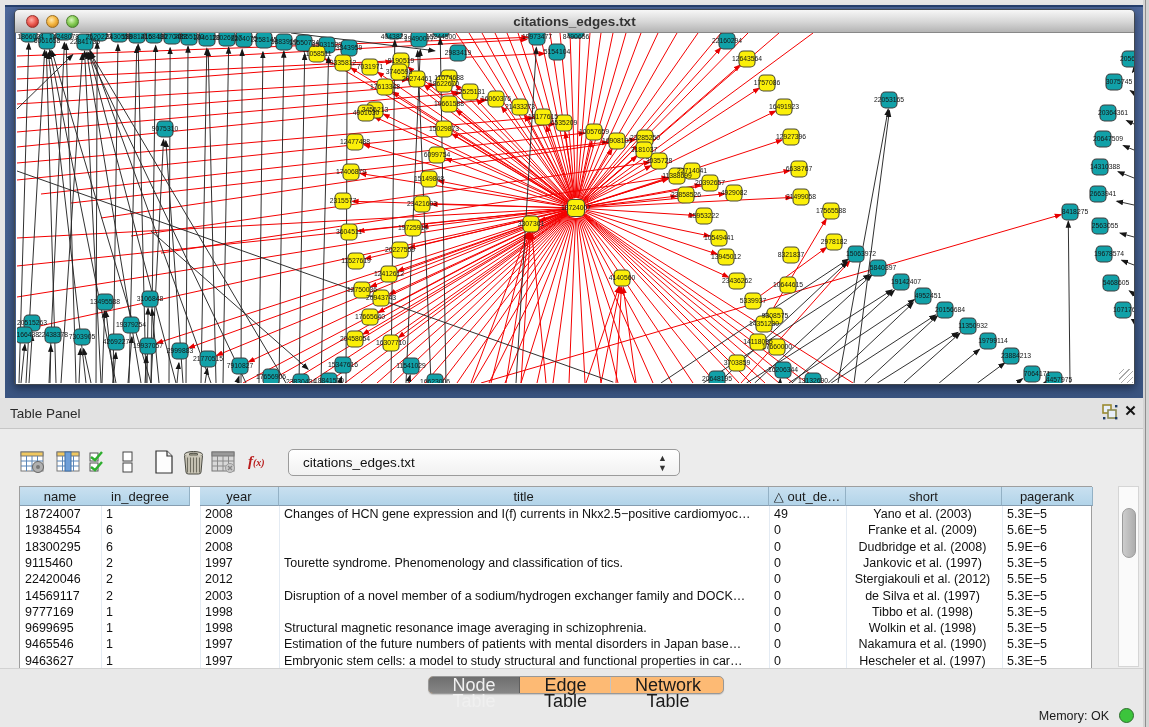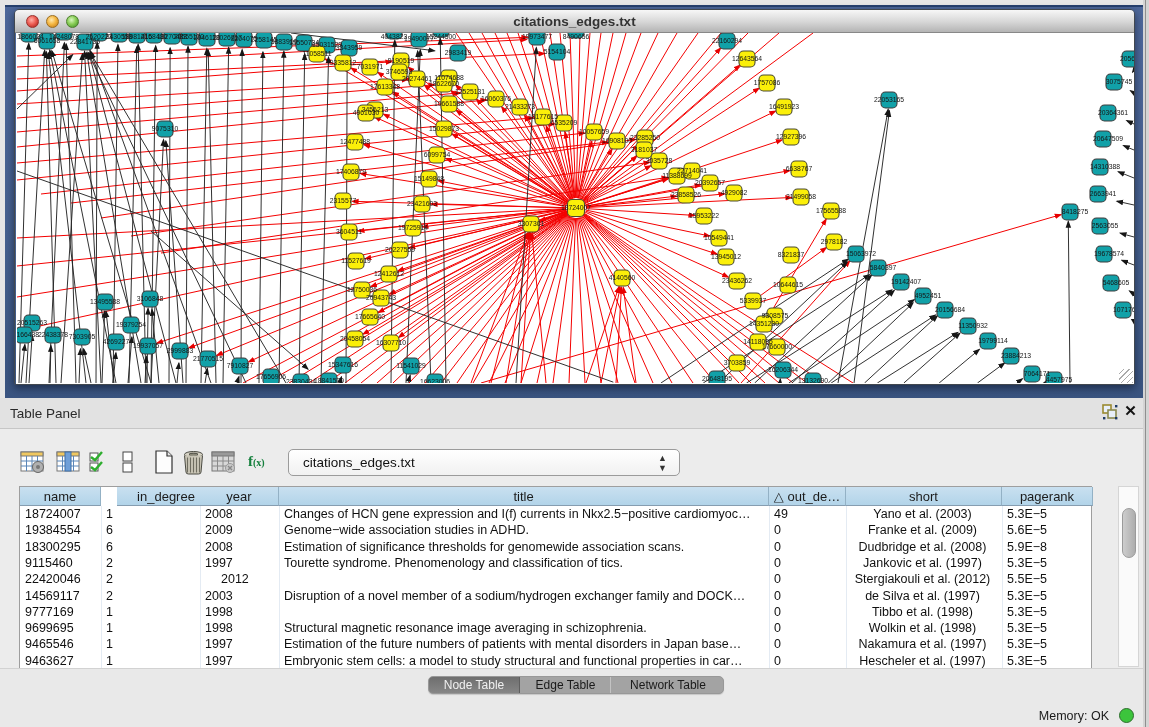--- a/index.html
+++ b/index.html
@@ -38,22 +38,22 @@
   background:repeating-linear-gradient(135deg, transparent 0 3px, #aaa 3px 4px); }
 
 
 #panel { position:absolute; left:0; top:398px; width:1143px; height:329px; background:#ececec; }
 #ptitle { position:absolute; left:0; top:0; width:100%; height:31px; background:#e2e2e2;
   border-bottom:1px solid #c6c6c6; font-size:13.5px; color:#2a2a2a; line-height:31px; padding-left:10px; }
 #pfloat { position:absolute; left:1102px; top:6px; width:17px; height:17px; }
 #pclose { position:absolute; left:1122px; top:4px; width:17px; height:17px; font-size:15px; font-weight:700; color:#111; line-height:17px; text-align:center;}
 
 .tbi { position:absolute; top:51px; }
-#fx { position:absolute; left:248px; top:55px; font-size:15px; font-weight:700;
-  font-family:"Liberation Serif", serif; color:#15803d; }
+#fx { position:absolute; left:248px; top:55px; font-size:15px; font-style:italic; font-weight:700;
+  font-family:"Liberation Serif", serif; color:#b91c1c; }
 #fx span { font-size:10px; }
 #dropdown { position:absolute; left:288px; top:51px; width:392px; height:27px;
   background:linear-gradient(#ffffff,#f1f1f1); border:1px solid #9b9b9b; border-radius:5px;
   font-size:13.5px; color:#111; line-height:25px; padding-left:14px; }
 #dropdown .ud { position:absolute; right:12px; top:3px; font-size:9px; color:#333; line-height:10px; }
 
 #tbl { position:absolute; left:19px; top:88px; width:1073px; height:182px; background:#fff;
   border:1px solid #9e9e9e; border-bottom:none; }
 .hc { position:absolute; top:0; height:19px; background:linear-gradient(#c9e0f0,#b2d4e9);
   border-right:1px solid #93b1c5; border-bottom:1px solid #869db0;
@@ -65,22 +65,22 @@
   padding-left:5px; white-space:nowrap; overflow:hidden; }
 .dc.c { text-align:center; }
 #vsb { position:absolute; left:1118px; top:88px; width:21px; height:181px; background:#fafafa;
   border:1px solid #d5d5d5; }
 #vsb .thumb { position:absolute; left:2.5px; top:21px; width:14px; height:50px; background:linear-gradient(90deg,#cdcdcd,#adadad); border:1px solid #9a9a9a; border-radius:7px; }
 #tblbot { position:absolute; left:19px; top:270px; width:1073px; height:1px; background:#bbb; }
 
 #footer { position:absolute; left:0; top:270px; width:1143px; height:59px; background:#e9e9e9;
   border-top:1px solid #d2d2d2; }
 #segs { position:absolute; left:428px; top:7px; width:296px; height:18px;
-  border:1px solid #989898; border-radius:5px; background:#a3a3a3;
-  box-shadow:0 1px 1px rgba(0,0,0,.15); font-size:12px; }
+  border:1px solid #989898; border-radius:5px; background:#fdba74;
+  box-shadow:0 1px 1px rgba(0,0,0,.15); font-size:18px; }
 .seg { position:absolute; top:0; height:16px; line-height:16px; text-align:center; color:#1a1a1a; }
 #seg1 { left:0; width:91px; background:linear-gradient(#6e6e6e,#868686); color:#f0f0f0;
   border-radius:4px 0 0 4px; border-right:1px solid #5f5f5f; }
 #seg2 { left:92px; width:90px; border-right:1px solid #c3c3c3;text-align:center; }
 #seg3 { left:183px; width:112px; border-radius:0 4px 4px 0; }
 #memlbl { position:absolute; right:34px; top:40px; font-size:12.5px; color:#1a1a1a; }
 #memdot { position:absolute; right:9px; top:39px; width:15px; height:15px; border-radius:50%;
   background:#3cc43c; border:1.5px solid #2e6e2e; }
 </style></head>
 <body>
@@ -703,21 +703,21 @@
         <line x1="1" y1="12" x2="23" y2="12" stroke="#8a8a8a" stroke-width="1"></line>
         <line x1="1" y1="17" x2="23" y2="17" stroke="#8a8a8a" stroke-width="1"></line>
         <circle cx="19" cy="19" r="4.5" fill="#c9c9c9" stroke="#999"></circle>
         <path d="M17 17 L21 21 M21 17 L17 21" stroke="#888" stroke-width="1.4"></path>
       </svg>
     <div id="fx">f<span>(x)</span></div>
     <div id="dropdown">citations_edges.txt<span class="ud">▲<br>▼</span></div>
 
     <div id="tbl">
 <div class="hc" style="left:0px;width:81px">name</div>
-<div class="hc" style="left:97px;width:99px">in_degree</div>
+<div class="hc" style="left:71px;width:99px">in_degree</div>
 <div class="hc" style="left:180px;width:79px">year</div>
 <div class="hc" style="left:259px;width:490px">title</div>
 <div class="hc" style="left:749px;width:77px">△ out_de…</div>
 <div class="hc" style="left:826px;width:156px">short</div>
 <div class="hc" style="left:982px;width:91px">pagerank</div>
       <div id="tbody">
 <div class="csep" style="left:81px"></div>
 <div class="csep" style="left:180px"></div>
 <div class="csep" style="left:259px"></div>
 <div class="csep" style="left:749px"></div>
@@ -729,47 +729,45 @@
             <div class="dc l" style="left:180px;width:71px">2008</div>
             <div class="dc l" style="left:259px;width:482px">Changes of HCN gene expression and I(f) currents in Nkx2.5−positive cardiomyoc…</div>
             <div class="dc l" style="left:749px;width:69px">49</div>
             <div class="dc c" style="left:826px;width:148px">Yano et al. (2003)</div>
             <div class="dc l" style="left:982px;width:83px">5.3E−5</div>
           </div>
 <div class="dr" style="top:16.3px">
             <div class="dc l" style="left:0px;width:73px">19384554</div>
             <div class="dc l" style="left:81px;width:91px">6</div>
             <div class="dc l" style="left:180px;width:71px">2009</div>
-            <div class="dc l" style="left:259px;width:482px">Genome−wide association studies in ADHD.</div>
             <div class="dc l" style="left:749px;width:69px">0</div>
             <div class="dc c" style="left:826px;width:148px">Franke et al. (2009)</div>
             <div class="dc l" style="left:982px;width:83px">5.6E−5</div>
           </div>
 <div class="dr" style="top:32.6px">
             <div class="dc l" style="left:0px;width:73px">18300295</div>
             <div class="dc l" style="left:81px;width:91px">6</div>
             <div class="dc l" style="left:180px;width:71px">2008</div>
-            <div class="dc l" style="left:259px;width:482px">Estimation of significance thresholds for genomewide association scans.</div>
             <div class="dc l" style="left:749px;width:69px">0</div>
             <div class="dc c" style="left:826px;width:148px">Dudbridge et al. (2008)</div>
-            <div class="dc l" style="left:982px;width:83px">5.9E−8</div>
+            <div class="dc l" style="left:982px;width:83px">5.9E−6</div>
           </div>
 <div class="dr" style="top:48.9px">
             <div class="dc l" style="left:0px;width:73px">9115460</div>
             <div class="dc l" style="left:81px;width:91px">2</div>
             <div class="dc l" style="left:180px;width:71px">1997</div>
             <div class="dc l" style="left:259px;width:482px">Tourette syndrome. Phenomenology and classification of tics.</div>
             <div class="dc l" style="left:749px;width:69px">0</div>
             <div class="dc c" style="left:826px;width:148px">Jankovic et al. (1997)</div>
             <div class="dc l" style="left:982px;width:83px">5.3E−5</div>
           </div>
 <div class="dr" style="top:65.2px">
             <div class="dc l" style="left:0px;width:73px">22420046</div>
             <div class="dc l" style="left:81px;width:91px">2</div>
-            <div class="dc l" style="left:196px;width:71px">2012</div>
+            <div class="dc l" style="left:180px;width:71px">2012</div>
             <div class="dc l" style="left:749px;width:69px">0</div>
             <div class="dc c" style="left:826px;width:148px">Stergiakouli et al. (2012)</div>
             <div class="dc l" style="left:982px;width:83px">5.5E−5</div>
           </div>
 <div class="dr" style="top:81.5px">
             <div class="dc l" style="left:0px;width:73px">14569117</div>
             <div class="dc l" style="left:81px;width:91px">2</div>
             <div class="dc l" style="left:180px;width:71px">2003</div>
             <div class="dc l" style="left:259px;width:482px">Disruption of a novel member of a sodium/hydrogen exchanger family and DOCK…</div>
             <div class="dc l" style="left:749px;width:69px">0</div>
@@ -792,21 +790,21 @@
             <div class="dc l" style="left:749px;width:69px">0</div>
             <div class="dc c" style="left:826px;width:148px">Wolkin et al. (1998)</div>
             <div class="dc l" style="left:982px;width:83px">5.3E−5</div>
           </div>
 <div class="dr" style="top:130.4px">
             <div class="dc l" style="left:0px;width:73px">9465546</div>
             <div class="dc l" style="left:81px;width:91px">1</div>
             <div class="dc l" style="left:180px;width:71px">1997</div>
             <div class="dc l" style="left:259px;width:482px">Estimation of the future numbers of patients with mental disorders in Japan base…</div>
             <div class="dc l" style="left:749px;width:69px">0</div>
-            <div class="dc c" style="left:826px;width:148px">Nakamura et al. (1997)</div>
+            <div class="dc c" style="left:826px;width:148px">Nakamura et al. (1990)</div>
             <div class="dc l" style="left:982px;width:83px">5.3E−5</div>
           </div>
 <div class="dr" style="top:146.7px">
             <div class="dc l" style="left:0px;width:73px">9463627</div>
             <div class="dc l" style="left:81px;width:91px">1</div>
             <div class="dc l" style="left:180px;width:71px">1997</div>
             <div class="dc l" style="left:259px;width:482px">Embryonic stem cells: a model to study structural and functional properties in car…</div>
             <div class="dc l" style="left:749px;width:69px">0</div>
             <div class="dc c" style="left:826px;width:148px">Hescheler et al. (1997)</div>
             <div class="dc l" style="left:982px;width:83px">5.3E−5</div>

